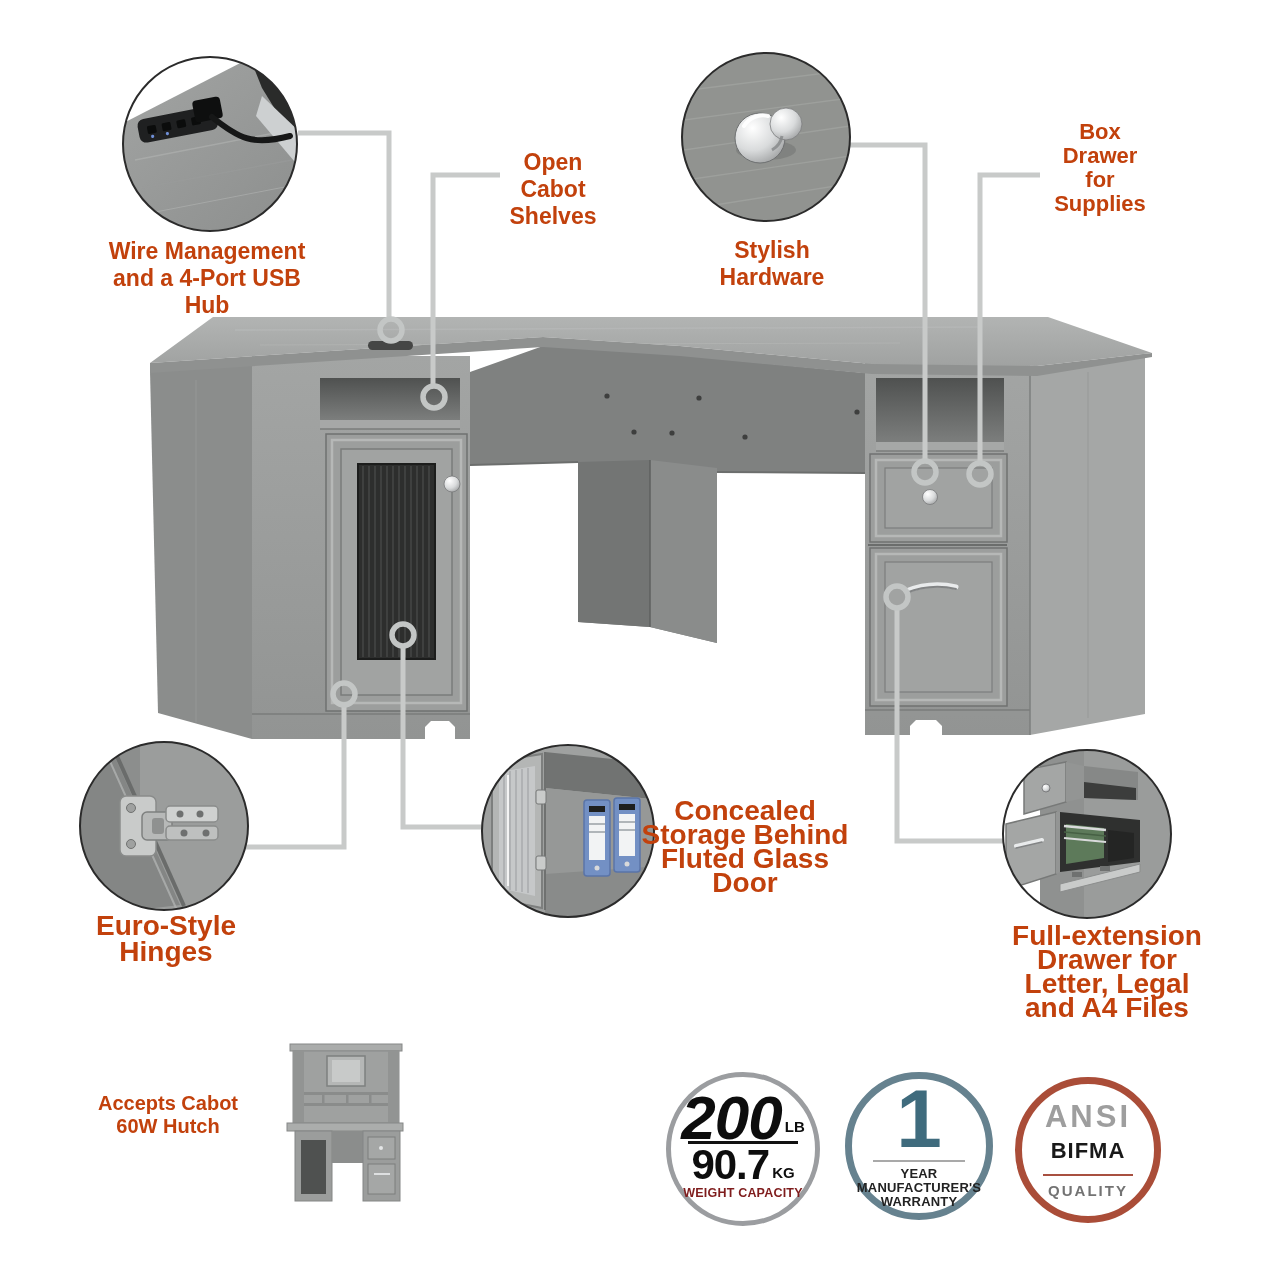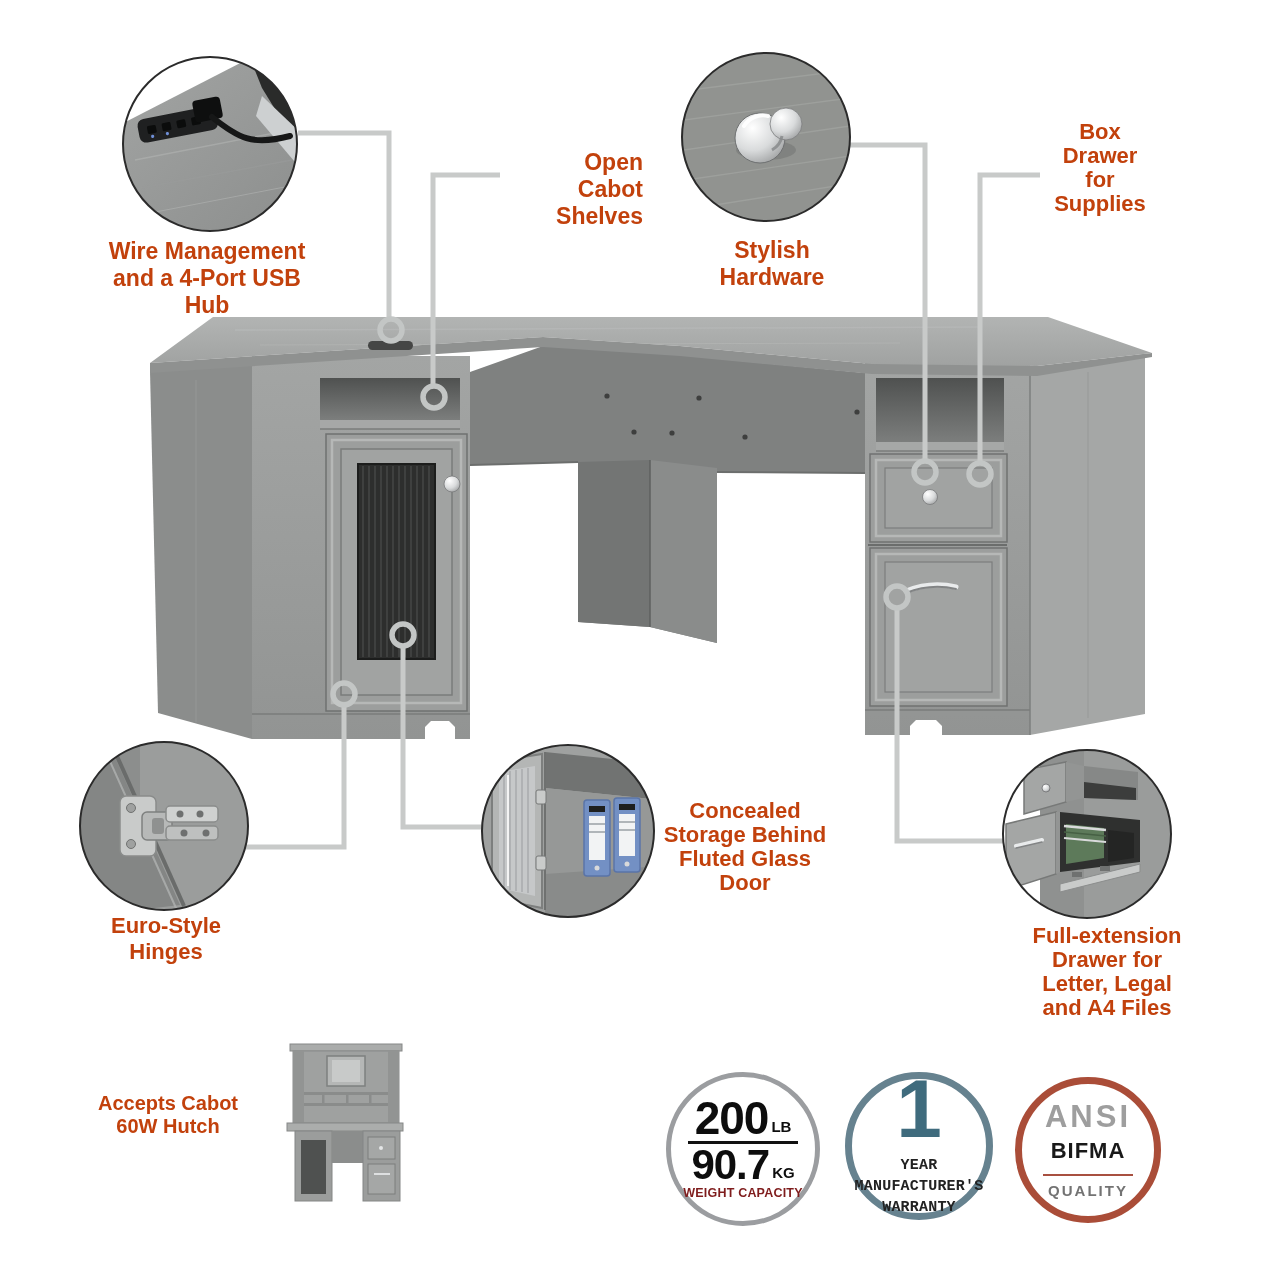--- a/index.html
+++ b/index.html
@@ -2,46 +2,46 @@
 <html><head>
 <meta charset="utf-8">
 <style>
   html,body{margin:0;padding:0;background:#ffffff;}
   .canvas{position:relative;width:1280px;height:1280px;background:#ffffff;overflow:hidden;
           font-family:"Liberation Sans",sans-serif;}
   svg{position:absolute;left:0;top:0;}
   .lbl{position:absolute;text-align:center;color:#c2410c;font-weight:700;}
   .lbl .ln{display:block;}
   .lbl-3{font-size:23px;line-height:27px;}
-  .lbl-2{font-size:22px;line-height:26px;}
+  .lbl-2{font-size:28px;line-height:26px;}
   .lbl-s{font-size:20px;line-height:23px;}
   
   #lbl-wire{left:77px;top:238px;width:260px;}
-  #lbl-cubby{left:463px;top:149px;width:180px;text-align:right;}
+  #lbl-cubby{left:463px;top:149px;width:180px;}
   #lbl-hardware{left:682px;top:237px;width:180px;}
   #lbl-box{left:1030px;top:120px;width:140px;font-size:22px;line-height:24px;}
   #lbl-hinges{left:76px;top:913px;width:180px;}
   #lbl-concealed{left:640px;top:799px;width:210px;line-height:24px;}
   #lbl-file{left:997px;top:924px;width:220px;line-height:24px;}
   #lbl-hutch{left:58px;top:1092px;width:220px;}
   
   .badge{position:absolute;border-radius:50%;background:#fff;display:flex;flex-direction:column;
          align-items:center;justify-content:center;box-sizing:border-box;}
   #badge-weight{left:666px;top:1072px;width:154px;height:154px;border:5px solid #9b9da0;}
   #badge-warranty{left:845px;top:1072px;width:148px;height:148px;border:7px solid #66828f;}
   #badge-quality{left:1015px;top:1077px;width:146px;height:146px;border:7px solid #aa4d38;}
   .wrow{display:flex;align-items:flex-end;color:#0d0d0d;}
-  .wbig{font-size:46px;font-weight:700;line-height:40px;letter-spacing:-1px;}
+  .wbig{font-size:62px;font-weight:700;line-height:40px;letter-spacing:-1px;font-style:italic;}
   .wbig2{font-size:42px;font-weight:700;line-height:38px;letter-spacing:-1px;}
   .wunit{font-size:15px;font-weight:700;margin:0 0 3px 3px;}
   .wdiv{width:110px;height:3px;background:#111;margin:3px 0 2px 0;}
   .wcap{font-size:12.5px;font-weight:700;color:#7f1d1d;margin-top:2px;letter-spacing:0.2px;}
   .one{font-size:82px;font-weight:700;color:#3f6b7d;line-height:70px;}
   .wadiv{width:92px;height:2px;background:#a9a9a9;margin:6px 0 5px 0;}
-  .wacap{font-size:15px;font-weight:700;color:#222;line-height:21px;text-align:center;letter-spacing:0.2px;font-family:Liberation Mono, monospace;}
+  .wacap{font-size:13px;font-weight:700;color:#222;line-height:14px;text-align:center;letter-spacing:0.2px;}
   .ansi{font-size:31px;font-weight:700;color:#9e9e9e;letter-spacing:3px;line-height:32px;}
   .bifma{font-size:22px;font-weight:700;color:#191919;letter-spacing:1px;line-height:36px;}
   .qdiv{width:90px;height:2.5px;background:#a85040;margin:5px 0 6px 0;}
   .qcap{font-size:15px;font-weight:700;color:#737373;letter-spacing:2px;}
 </style>
 </head>
 <body>
 
 <div class="canvas">
 

